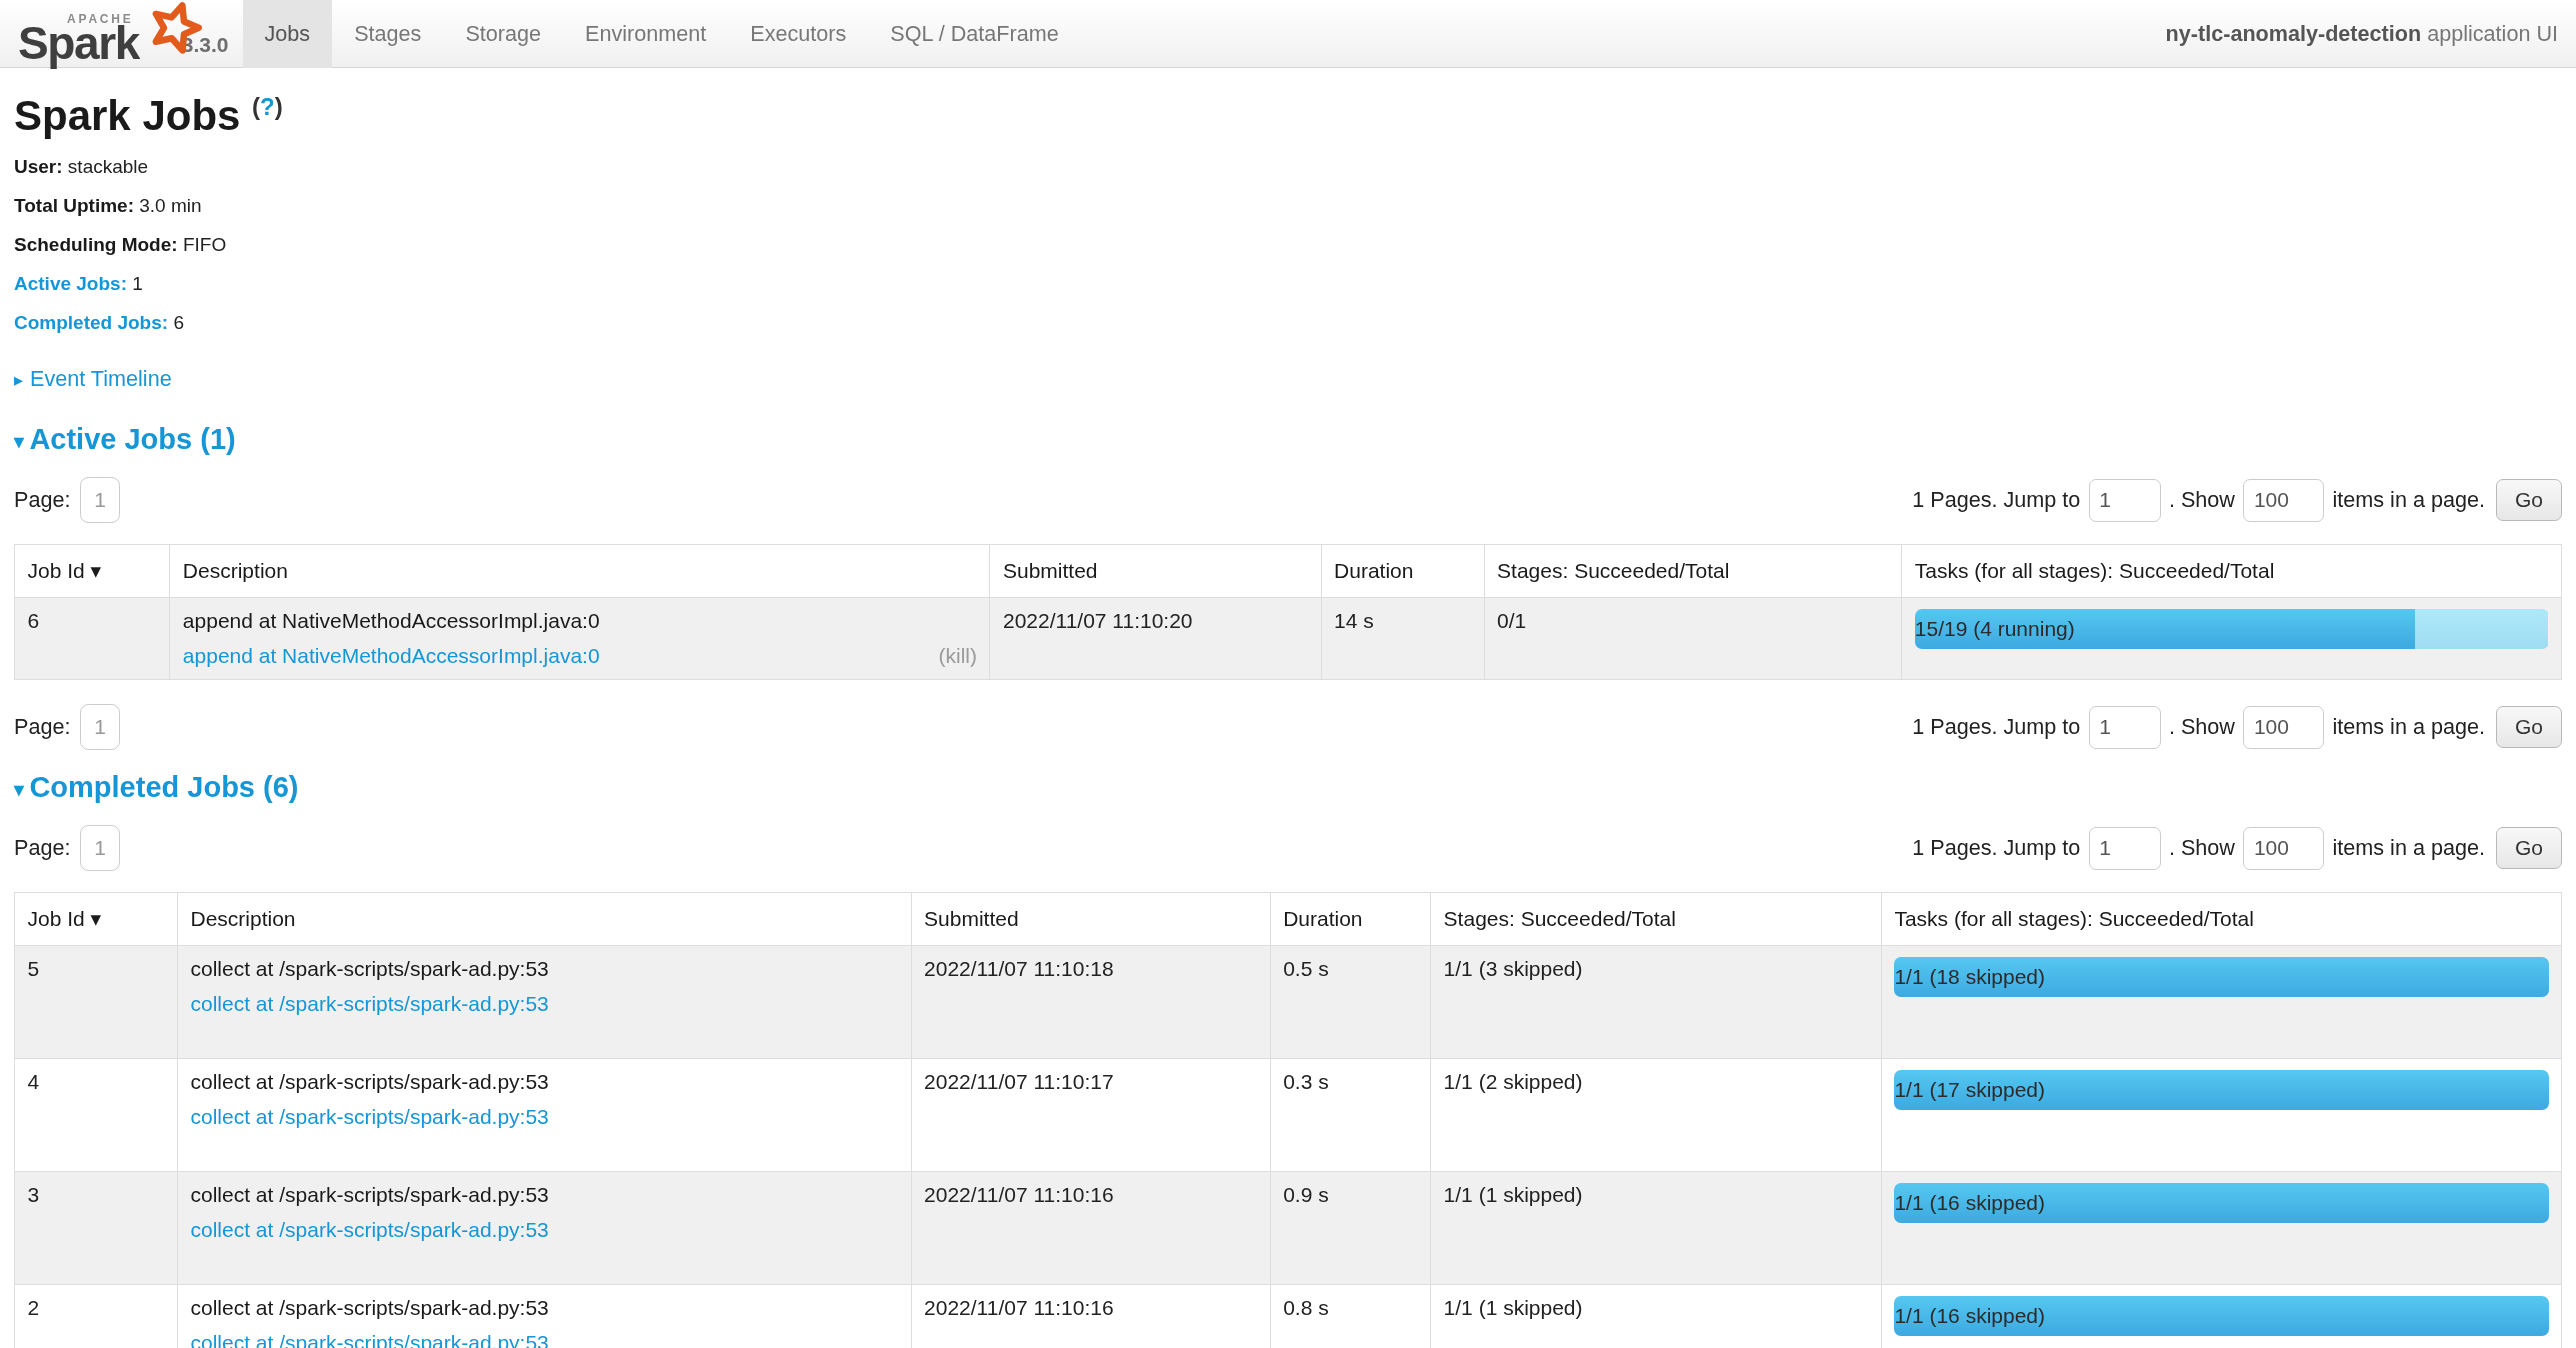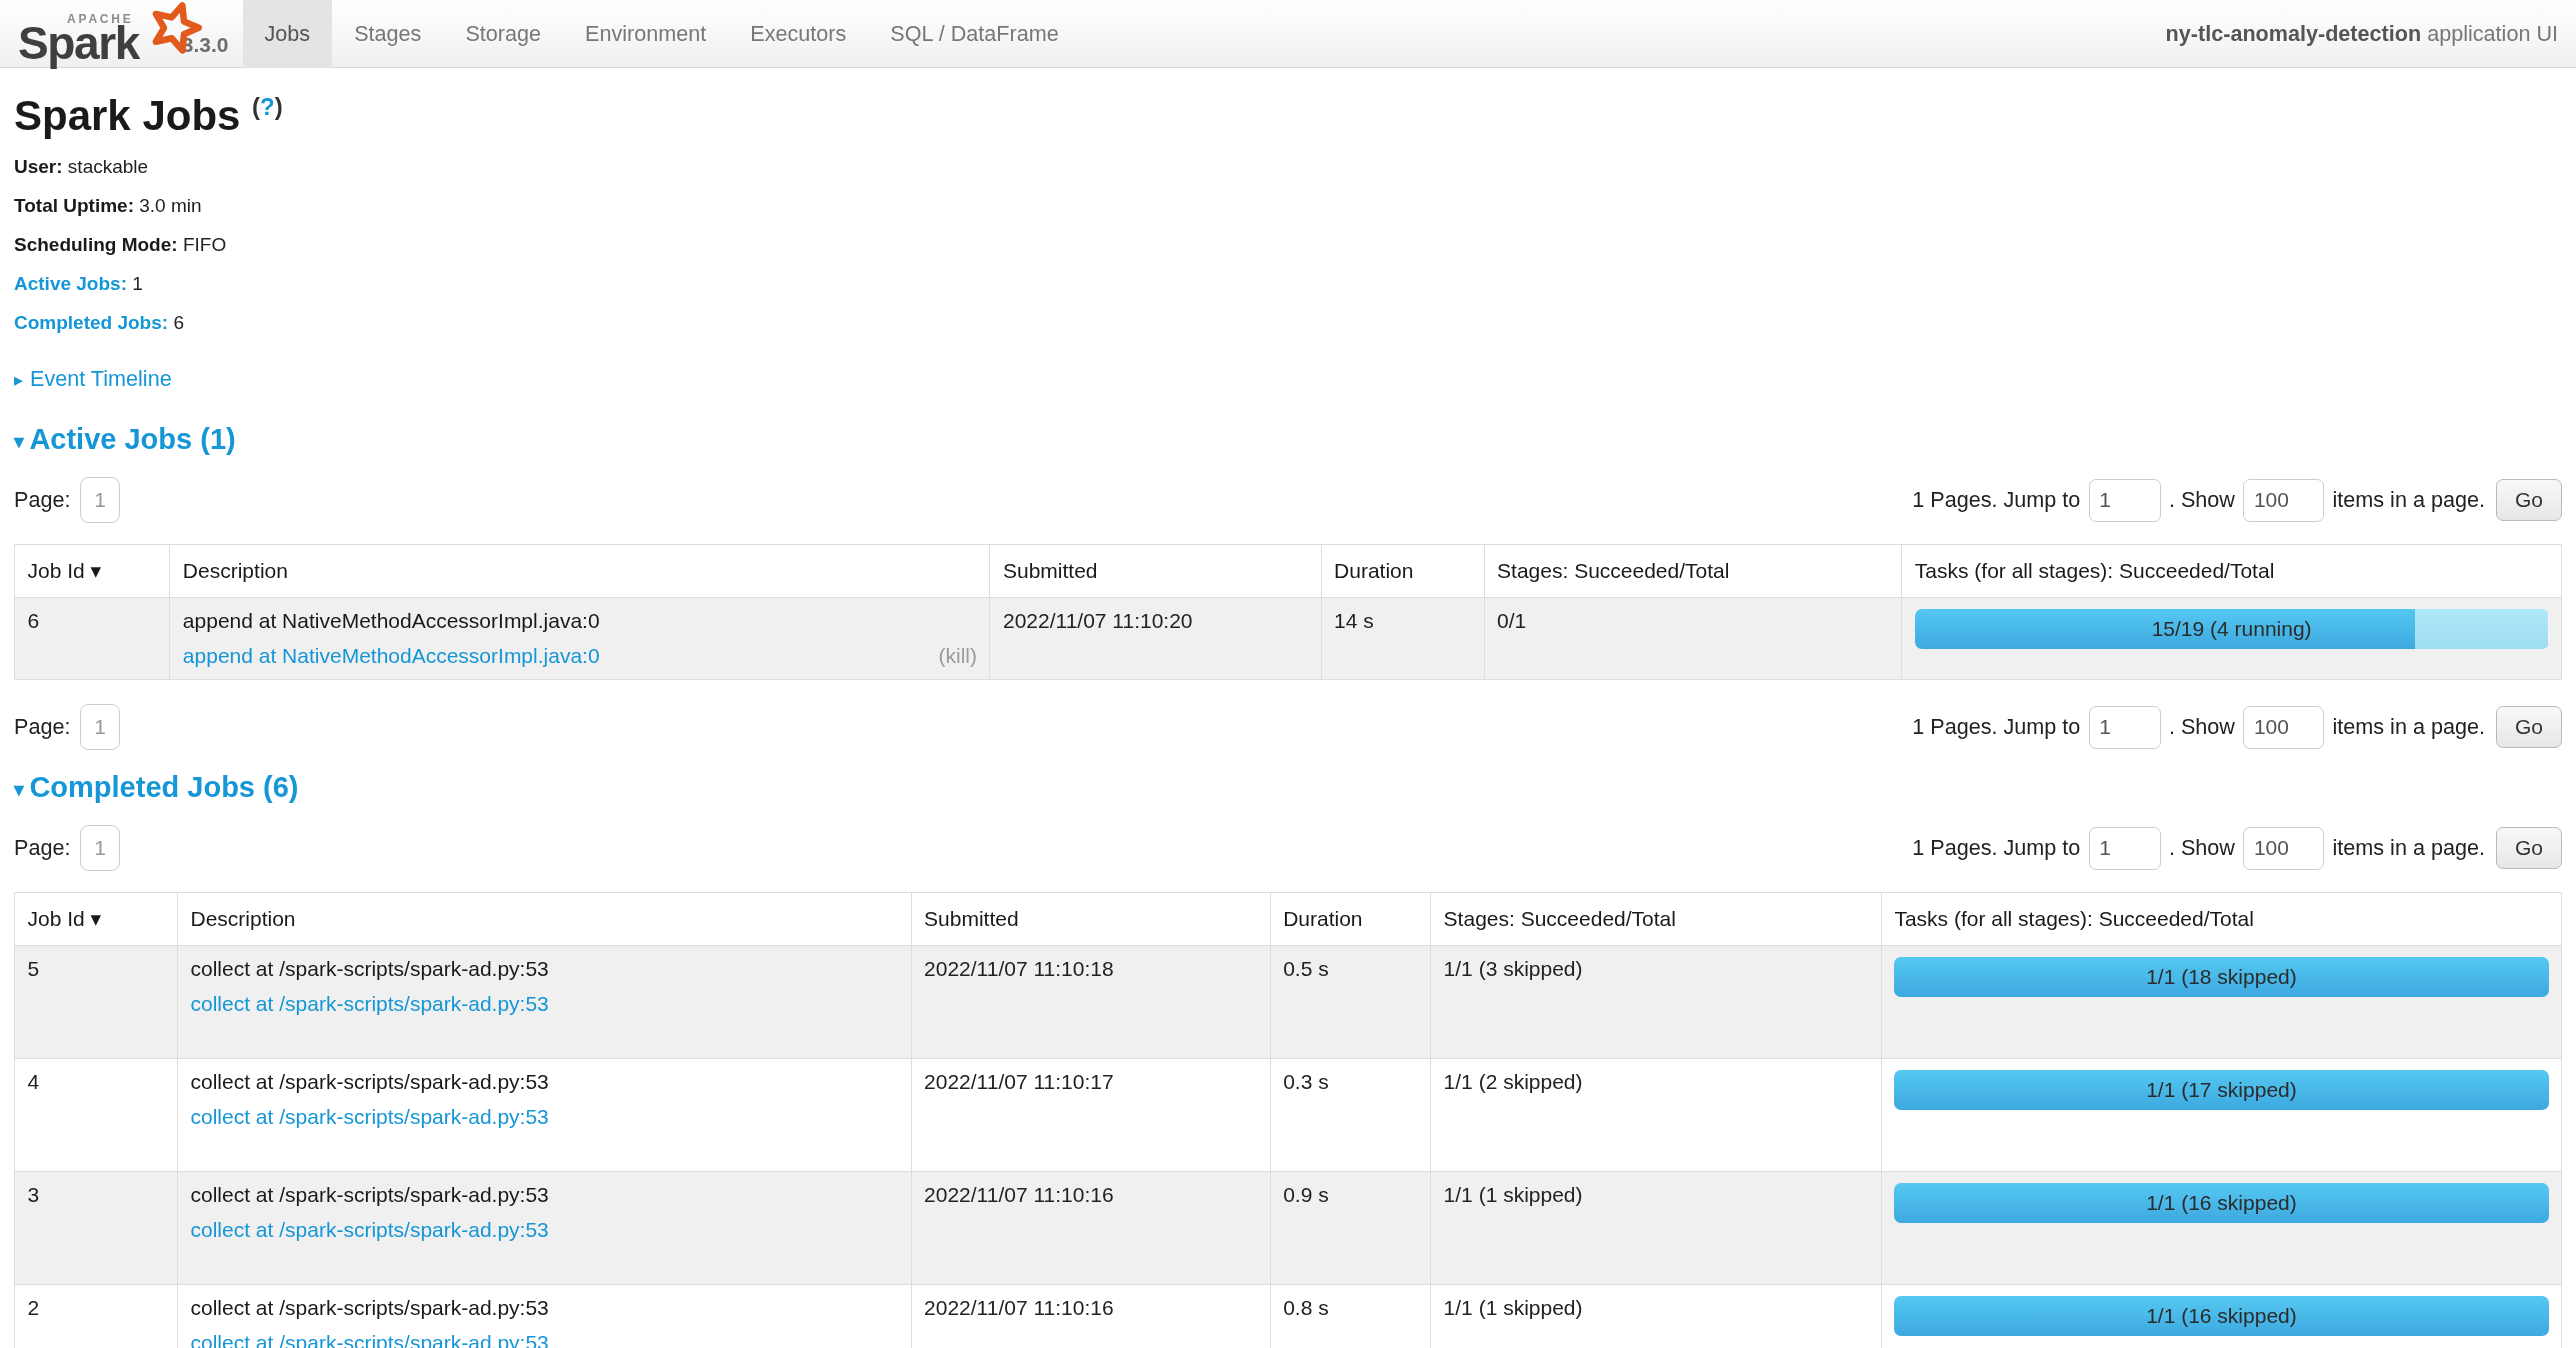--- a/index.html
+++ b/index.html
@@ -55,21 +55,21 @@
   .desc-line1 { color:#1a1a1a; }
   .desc-line2 { margin-top:11px; }
   .completed-table .desc-line2 { margin-bottom:31px; }
   .desc-link { color:#1496d7; cursor:pointer; text-decoration:none; }
   .kill-link { float:right; color:#9a9a9a; cursor:pointer; }
 
   
   .progress { position:relative; height:40px; border-radius:7px; overflow:hidden; background:#f5f5f5; }
   .bar-completed { float:left; height:100%; background:#3ec0ff; background:linear-gradient(#55c8f1,#3da9e0); }
   .bar-running { float:left; height:100%; background:#a0dfff; background:linear-gradient(#aee9f9,#9edcf2); }
-  .bar-label { position:absolute; left:0; top:0; width:100%; text-align:center; line-height:40px; font-size:21px; color:#2b2b2b; }
+  .bar-label { position:absolute; left:0; top:0; width:100%; text-align:left; line-height:40px; font-size:21px; color:#2b2b2b; }
 </style>
 </head>
 <body>
 
 <div class="navbar">
   <div class="brand">
     <span class="apache">APACHE</span>
     <div class="sparkname">Spark</div>
     <span class="star">
       <svg width="60" height="60" viewBox="0 0 24 24" style="transform:rotate(18deg)">

